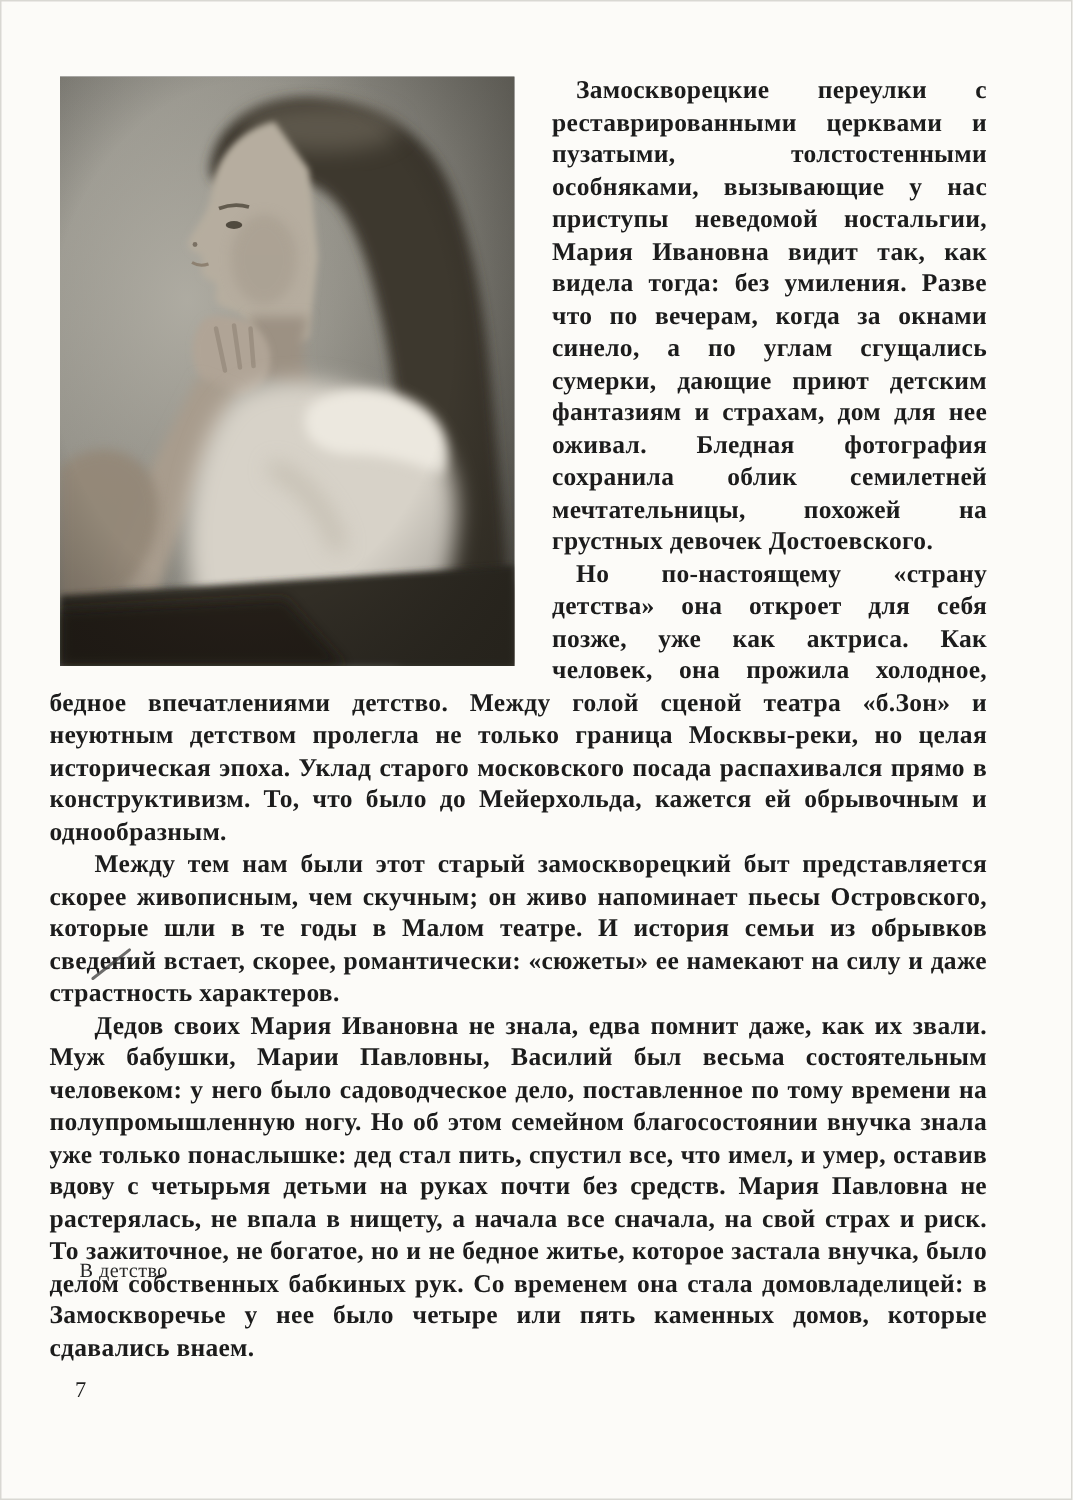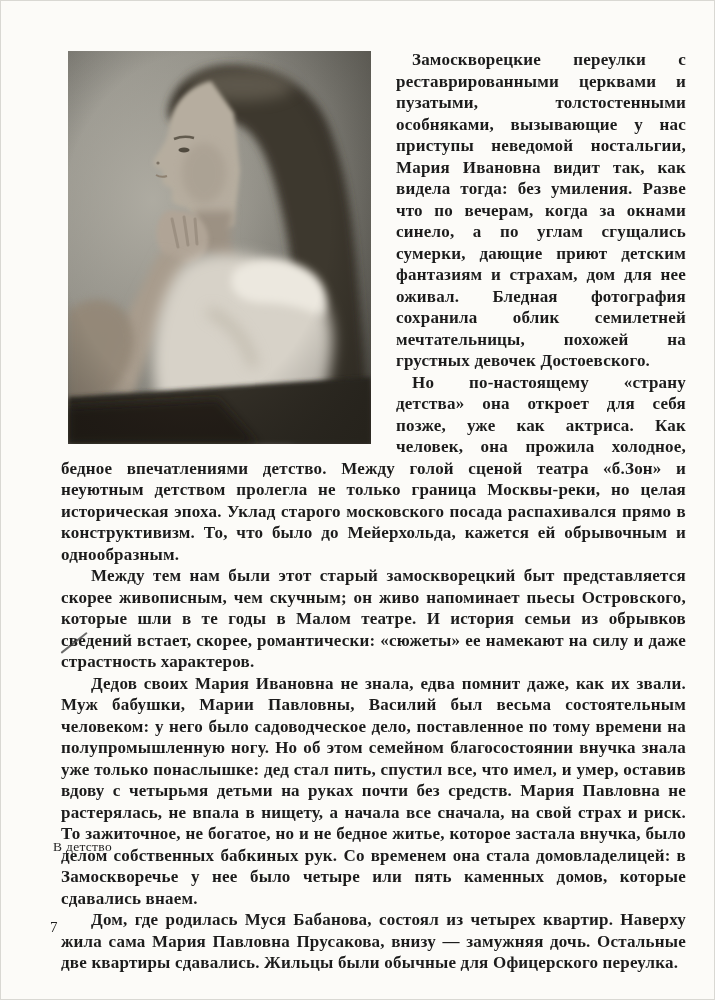--- a/index.html
+++ b/index.html
@@ -8,21 +8,21 @@
     width:715px;height:1000px;
     background:#fcfbf8;
     border:1px solid #d9d8d3;
     box-sizing:border-box;
     overflow:hidden;
     font-family:"Liberation Serif","DejaVu Serif",serif;
     color:#1c1c1c;
   }
   .content{
     position:absolute;
-    left:60px;top:48px;
+    left:32px;top:48px;
     width:625px;
     text-align:justify;
     font-size:17px;
     line-height:21.5px;
     font-weight:600;
     letter-spacing:0.2px;
     hyphens:auto;
     -webkit-hyphens:auto;
   }
   figure.photo{
@@ -139,21 +139,20 @@
         <path d="M0 356 L150 348 L190 393 L0 393 Z" fill="#201d18" opacity="0.85" filter="url(#f4)"></path>
 
         <rect width="303" height="393" fill="url(#pvig)"></rect>
       </svg>
     </figure>
 
     <p class="para narrow-indent" lang="ru">Замоскворецкие переулки с реставрированными церквами и пузатыми, толстостенными особняками, вызывающие у нас приступы неведомой ностальгии, Мария Ивановна видит так, как видела тогда: без умиления. Разве что по вечерам, когда за окнами синело, а по углам сгущались сумерки, дающие приют детским фантазиям и страхам, дом для нее оживал. Бледная фотография сохранила облик семилетней мечтательницы, похожей на грустных девочек Достоевского.</p>
     <p class="para narrow-indent" lang="ru">Но по-настоящему «страну детства» она откроет для себя позже, уже как актриса. Как человек, она прожила холодное, бедное впечатлениями детство. Между голой сценой театра «б.Зон» и неуютным детством пролегла не только граница Москвы-реки, но целая историческая эпоха. Уклад старого московского посада распахивался прямо в конструктивизм. То, что было до Мейерхольда, кажется ей обрывочным и однообразным.</p>
     <p class="para" lang="ru">Между тем нам были этот старый замоскворецкий быт представляется скорее живописным, чем скучным; он живо напоминает пьесы Островского, которые шли в те годы в Малом театре. И история семьи из обрывков сведений встает, скорее, романтически: «сюжеты» ее намекают на силу и даже страстность характеров.</p>
     <p class="para" lang="ru">Дедов своих Мария Ивановна не знала, едва помнит даже, как их звали. Муж бабушки, Марии Павловны, Василий был весьма состоятельным человеком: у него было садоводческое дело, поставленное по тому времени на полупромышленную ногу. Но об этом семейном благосостоянии внучка знала уже только понаслышке: дед стал пить, спустил все, что имел, и умер, оставив вдову с четырьмя детьми на руках почти без средств. Мария Павловна не растерялась, не впала в нищету, а начала все сначала, на свой страх и риск. То зажиточное, не богатое, но и не бедное житье, которое застала внучка, было делом собственных бабкиных рук. Со временем она стала домовладелицей: в Замоскворечье у нее было четыре или пять каменных домов, которые сдавались внаем.</p>
-    <p class="para" lang="ru">Дом, где родилась Муся Бабанова, состоял из четырех квартир. Наверху жила сама Мария Павловна Прусакова, внизу — замужняя дочь. Остальные две квартиры сдавались. Жильцы были обычные для Офицерского переулка.</p>
   </div>
 
   <div class="pen-mark"></div>
 
   <div class="caption">В детство</div>
 
   <div class="page-number">7</div>
 </div>
 
 </body></html>

